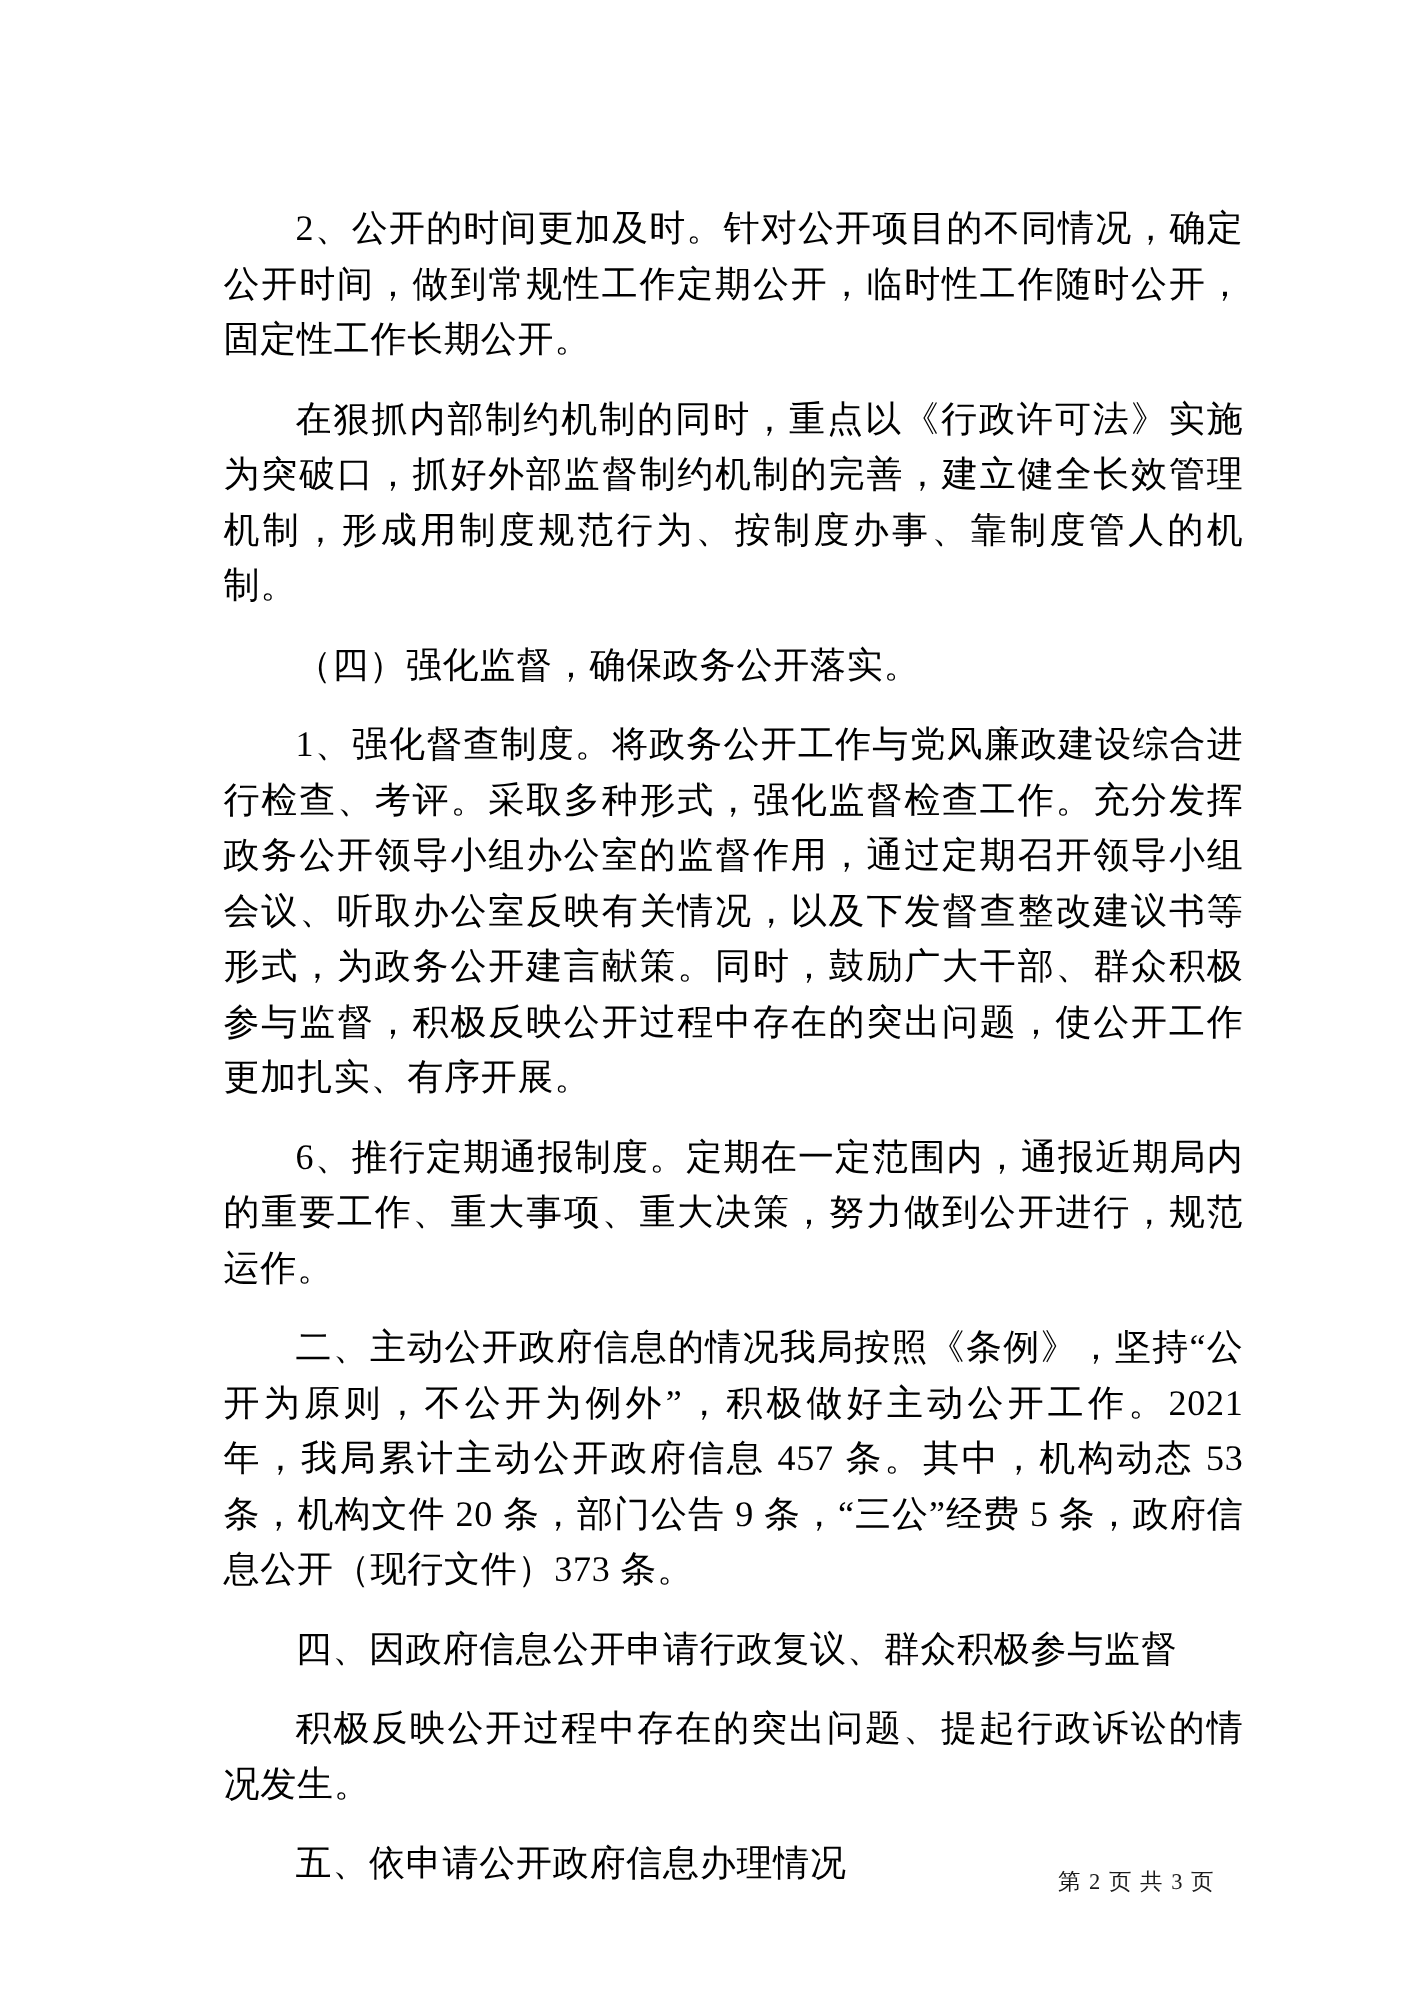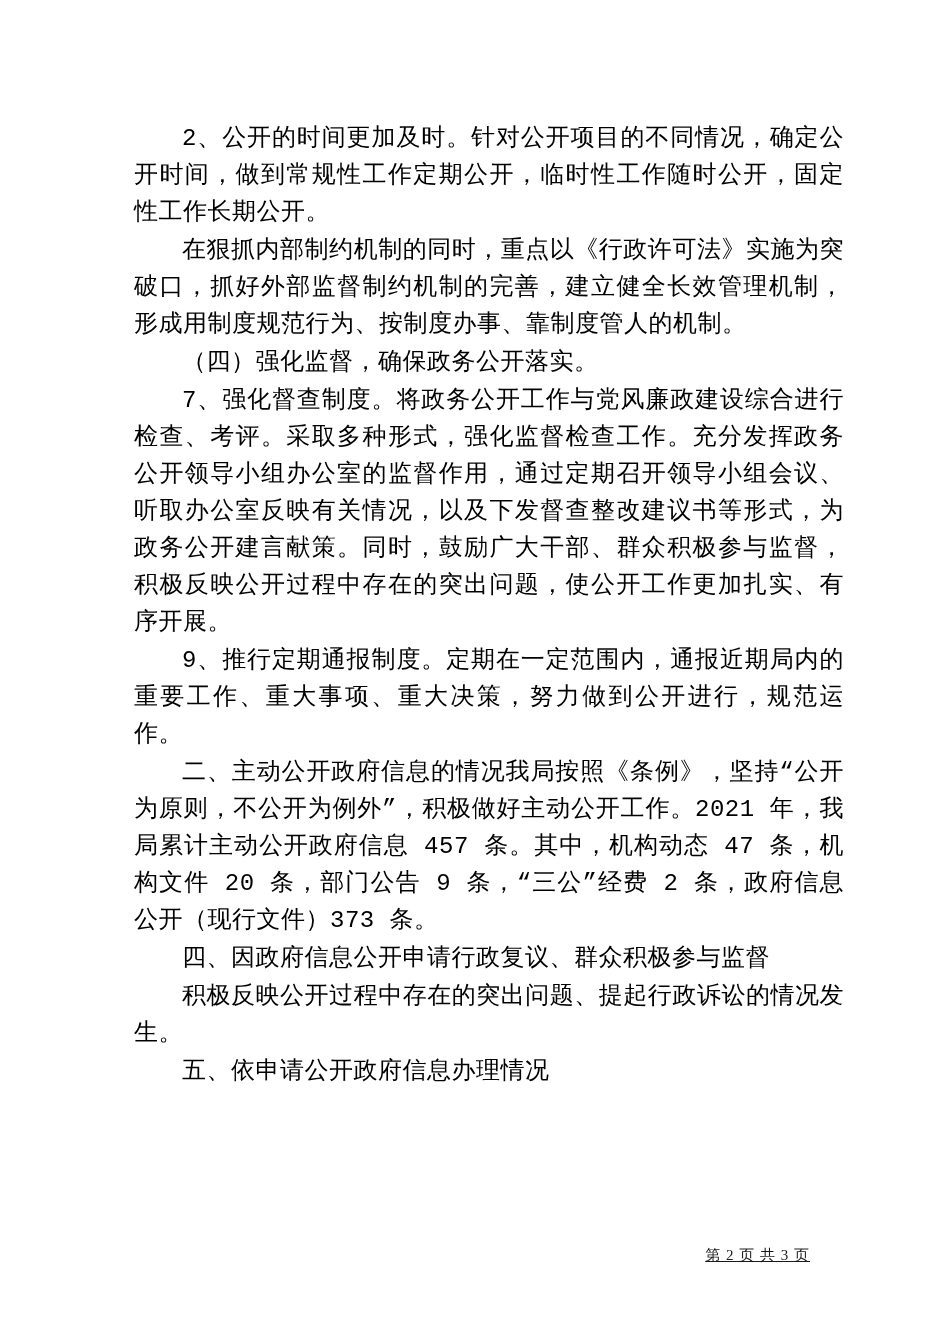--- a/index.html
+++ b/index.html
@@ -28,47 +28,45 @@
     top: 119px;
     width: 712px;
     color: #000000;
     font-size: 24px;
     line-height: 37px;
     text-align: justify;
     text-justify: inter-ideograph;
     letter-spacing: 0.5px;
   }
   .doc-content p {
-    margin: 1px;
+    margin: 16px;
     padding: 0;
     text-indent: 2em;
     word-break: break-all;
-    font-family: Liberation Mono, monospace;
   }
   .page-footer {
     position: absolute;
     top: 1246px;
     right: 140px;
     font-size: 15px;
     line-height: 18px;
     color: #1a1a1a;
     letter-spacing: 1px;
     white-space: nowrap;
-    text-decoration: underline;
   }
 </style>
 </head>
 <body>
 
 <div class="page">
   <div class="doc-content">
     <p>2、公开的时间更加及时。针对公开项目的不同情况，确定公开时间，做到常规性工作定期公开，临时性工作随时公开，固定性工作长期公开。</p>
     <p>在狠抓内部制约机制的同时，重点以《行政许可法》实施为突破口，抓好外部监督制约机制的完善，建立健全长效管理机制，形成用制度规范行为、按制度办事、靠制度管人的机制。</p>
     <p>（四）强化监督，确保政务公开落实。</p>
-    <p>7、强化督查制度。将政务公开工作与党风廉政建设综合进行检查、考评。采取多种形式，强化监督检查工作。充分发挥政务公开领导小组办公室的监督作用，通过定期召开领导小组会议、听取办公室反映有关情况，以及下发督查整改建议书等形式，为政务公开建言献策。同时，鼓励广大干部、群众积极参与监督，积极反映公开过程中存在的突出问题，使公开工作更加扎实、有序开展。</p>
-    <p>9、推行定期通报制度。定期在一定范围内，通报近期局内的重要工作、重大事项、重大决策，努力做到公开进行，规范运作。</p>
-    <p>二、主动公开政府信息的情况我局按照《条例》，坚持“公开为原则，不公开为例外”，积极做好主动公开工作。2021 年，我局累计主动公开政府信息 457 条。其中，机构动态 47 条，机构文件 20 条，部门公告 9 条，“三公”经费 2 条，政府信息公开（现行文件）373 条。</p>
+    <p>1、强化督查制度。将政务公开工作与党风廉政建设综合进行检查、考评。采取多种形式，强化监督检查工作。充分发挥政务公开领导小组办公室的监督作用，通过定期召开领导小组会议、听取办公室反映有关情况，以及下发督查整改建议书等形式，为政务公开建言献策。同时，鼓励广大干部、群众积极参与监督，积极反映公开过程中存在的突出问题，使公开工作更加扎实、有序开展。</p>
+    <p>6、推行定期通报制度。定期在一定范围内，通报近期局内的重要工作、重大事项、重大决策，努力做到公开进行，规范运作。</p>
+    <p>二、主动公开政府信息的情况我局按照《条例》，坚持“公开为原则，不公开为例外”，积极做好主动公开工作。2021 年，我局累计主动公开政府信息 457 条。其中，机构动态 53 条，机构文件 20 条，部门公告 9 条，“三公”经费 5 条，政府信息公开（现行文件）373 条。</p>
     <p>四、因政府信息公开申请行政复议、群众积极参与监督</p>
     <p>积极反映公开过程中存在的突出问题、提起行政诉讼的情况发生。</p>
     <p>五、依申请公开政府信息办理情况</p>
   </div>
   <div class="page-footer">第 2 页 共 3 页</div>
 </div>
 
 </body></html>

